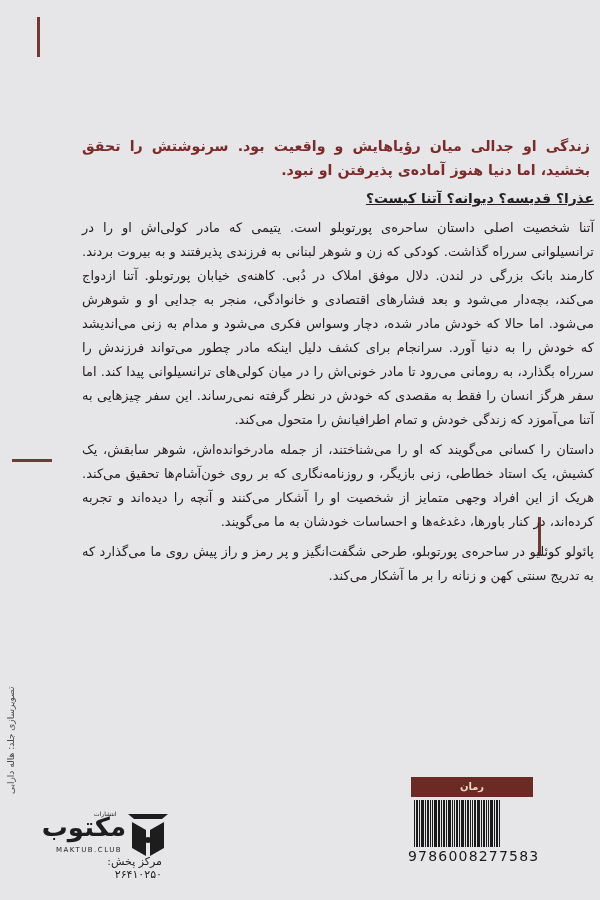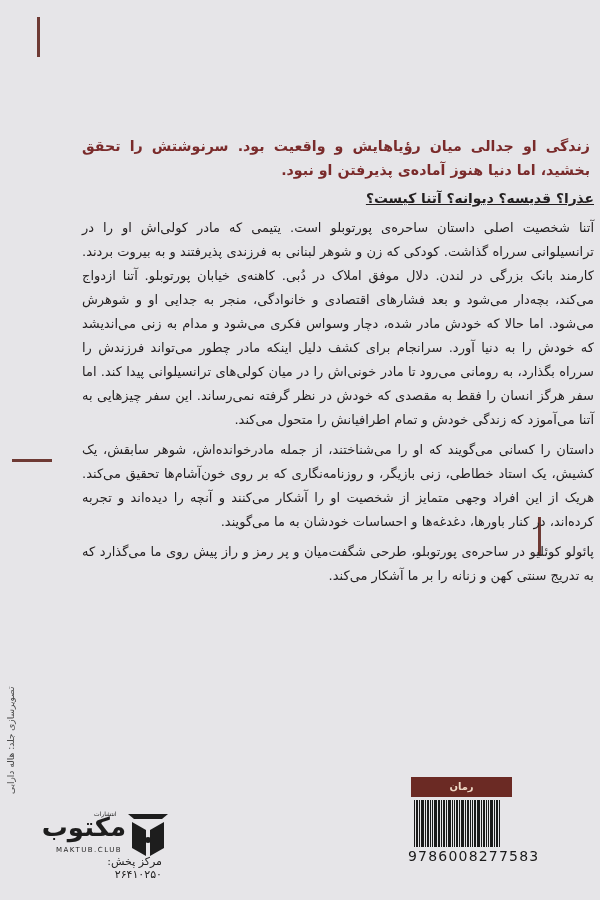--- a/index.html
+++ b/index.html
@@ -62,21 +62,21 @@
   .logo-small {
     position:absolute; left:42px; top:0px; font-size:6px; color:#1d1d1d;
   }
   .logo-club {
     position:absolute; left:4px; top:36px; font-size:7px; letter-spacing:1.5px; color:#1d1d1d;
   }
   .logo-phone {
     position:absolute; left:10px; top:45px; font-size:11px; color:#1d1d1d; direction:rtl;
   }
   .genre {
-    position:absolute; left:411px; top:777px; width:101px; height:20px;
+    position:absolute; left:411px; top:777px; width:122px; height:20px;
     background:#6b2a24; color:#f0d9c6; font-size:10px; font-weight:bold;
     text-align:center; line-height:20px; direction:rtl;
   }
   .barcode {
     position:absolute; left:414px; top:800px; width:97px; height:47px;
     display:flex; align-items:stretch; gap:0;
   }
   .barcode span { display:block; background:#1a1a1a; margin-right:1px; }
   .isbn {
     position:absolute; left:408px; top:848px; font-size:14px;
@@ -91,21 +91,21 @@
 <div class="bar-v" id="right-bar"></div>
 
 <div class="content">
   <p class="lead">
     <span class="triangle"></span>
     <span>زندگی او جدالی میان رؤیاهایش و واقعیت بود. سرنوشتش را تحقق بخشید، اما دنیا هنوز آماده‌ی پذیرفتن او نبود.</span>
   </p>
   <p class="question">عذرا؟ قدیسه؟ دیوانه؟ آتنا کیست؟</p>
   <p class="para">آتنا شخصیت اصلی داستان ساحره‌ی پورتوبلو است. یتیمی که مادر کولی‌اش او را در ترانسیلوانی سرراه گذاشت. کودکی که زن و شوهر لبنانی به فرزندی پذیرفتند و به بیروت بردند. کارمند بانک بزرگی در لندن. دلال موفق املاک در دُبی. کاهنه‌ی خیابان پورتوبلو. آتنا ازدواج می‌کند، بچه‌دار می‌شود و بعد فشارهای اقتصادی و خانوادگی، منجر به جدایی او و شوهرش می‌شود. اما حالا که خودش مادر شده، دچار وسواس فکری می‌شود و مدام به زنی می‌اندیشد که خودش را به دنیا آورد. سرانجام برای کشف دلیل اینکه مادر چطور می‌تواند فرزندش را سرراه بگذارد، به رومانی می‌رود تا مادر خونی‌اش را در میان کولی‌های ترانسیلوانی پیدا کند. اما سفر هرگز انسان را فقط به مقصدی که خودش در نظر گرفته نمی‌رساند. این سفر چیزهایی به آتنا می‌آموزد که زندگی خودش و تمام اطرافیانش را متحول می‌کند.</p>
   <p class="para">داستان را کسانی می‌گویند که او را می‌شناختند، از جمله مادرخوانده‌اش، شوهر سابقش، یک کشیش، یک استاد خطاطی، زنی بازیگر، و روزنامه‌نگاری که بر روی خون‌آشام‌ها تحقیق می‌کند. هریک از این افراد وجهی متمایز از شخصیت او را آشکار می‌کنند و آنچه را دیده‌اند و تجربه کرده‌اند، در کنار باورها، دغدغه‌ها و احساسات خودشان به ما می‌گویند.</p>
-  <p class="para">پائولو کوئلیو در ساحره‌ی پورتوبلو، طرحی شگفت‌میان و پر رمز و راز پیش روی ما می‌گذارد که به تدریج سنتی کهن و زنانه را بر ما آشکار می‌کند.</p>
+  <p class="para">پائولو کوئلیو در ساحره‌ی پورتوبلو، طرحی شگفت‌انگیز و پر رمز و راز پیش روی ما می‌گذارد که به تدریج سنتی کهن و زنانه را بر ما آشکار می‌کند.</p>
 </div>
 
 <div class="credit">تصویرسازی جلد: هاله دارابی</div>
 
 <div class="logo">
   <svg class="logo-mark" viewBox="0 0 40 48">
     <polygon points="0,4 40,4 34,9 6,9" fill="#1d1d1d"></polygon>
     <polygon points="4,12 18,20 18,46 4,38" fill="#1d1d1d"></polygon>
     <polygon points="36,12 22,20 22,46 36,38" fill="#1d1d1d"></polygon>
     <circle cx="20" cy="30" r="3" fill="#1d1d1d"></circle>

